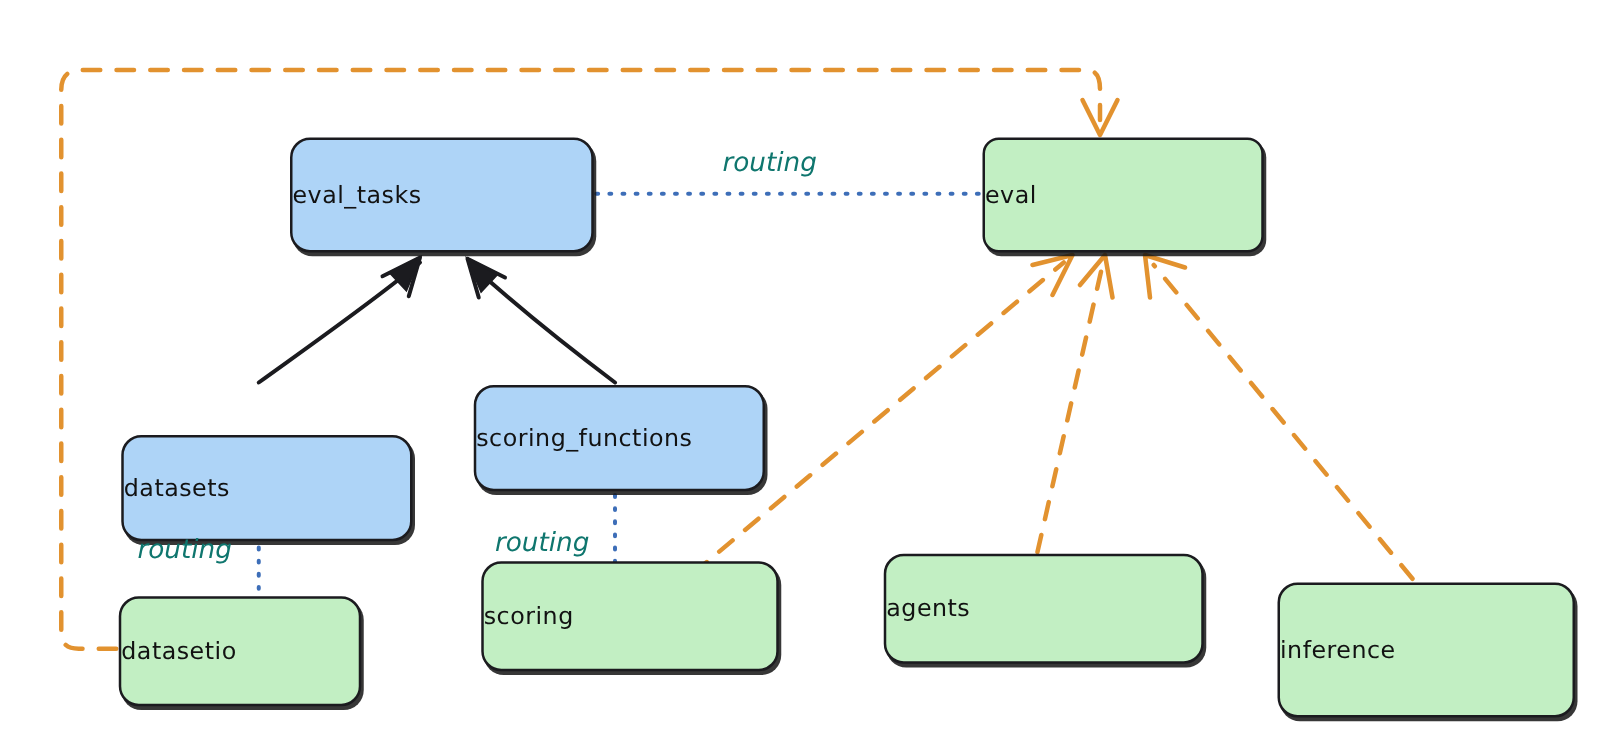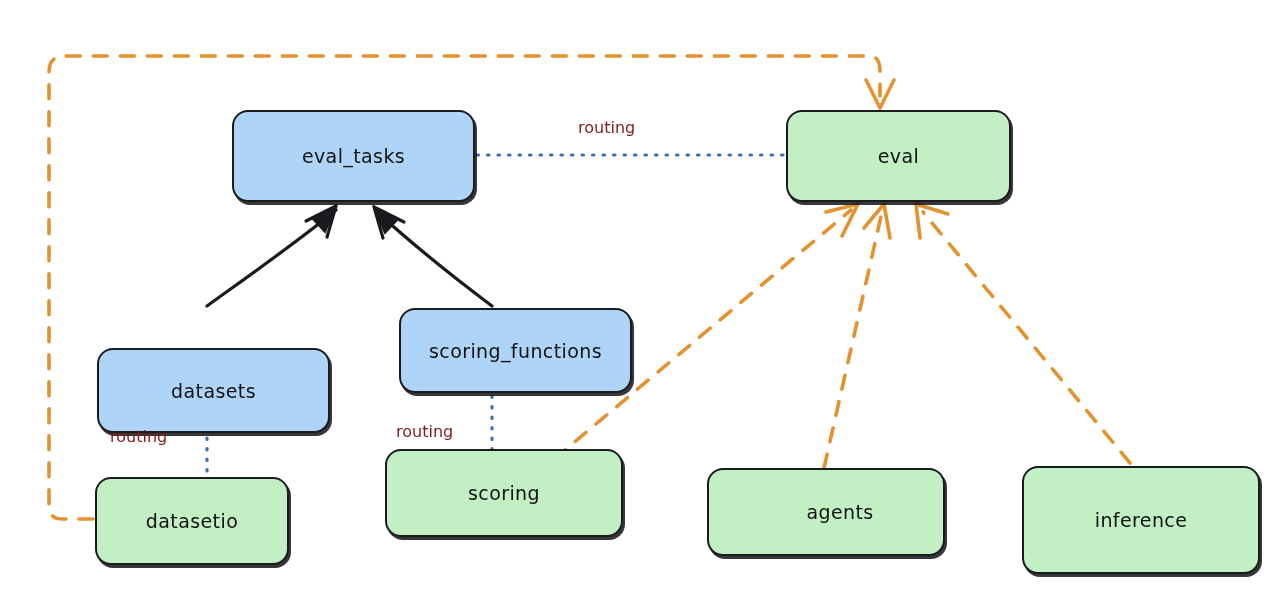--- a/index.html
+++ b/index.html
@@ -27,41 +27,41 @@
     width: 1280px;
     height: 596px;
   }
   .node {
     position: absolute;
     box-sizing: border-box;
     border: 2.5px solid #1b1b1f;
     border-radius: 16px;
     display: flex;
     align-items: center;
-    justify-content: center;
     box-shadow: 2px 3px 0 rgba(20,20,20,0.85);
   }
   .node .label {
     font-family: "DejaVu Sans", sans-serif;
     font-size: 19px;
     letter-spacing: 0.4px;
     color: #121212;
     white-space: nowrap;
     user-select: none;
   }
   .node.blue { background: #aed4f7; }
   .node.green { background: #c2efc3; }
 
   .edge-label {
     position: absolute;
     font-family: "DejaVu Sans", sans-serif;
-    font-size: 16px;
-    color: #7f1d1d;
+    font-size: 21px;
+    color: #0f766e;
     white-space: nowrap;
     user-select: none;
+    font-style: italic;
   }
 </style>
 </head>
 <body>
 
 <div id="canvas">
 
   <svg id="edges" viewBox="0 0 1280 596" xmlns="http://www.w3.org/2000/svg">
 
     <g>
@@ -106,41 +106,41 @@
     <g>
       <path d="M 1130 463 L 923 212" fill="none" stroke="#e2922f" stroke-width="3.6" stroke-linecap="round" stroke-dasharray="14 13"></path>
       <path d="M 916 204 L 920 238 M 916 204 L 948 214" fill="none" stroke="#e2922f" stroke-width="3.6" stroke-linecap="round"></path>
     </g>
   </svg>
 
   <div class="node blue" style="left:232px; top:110px; width:243px; height:92px;">
     <span class="label">eval_tasks</span>
   </div>
 
-  <div class="node green" style="left:786px; top:110px; width:225px; height:92px;">
+  <div class="node green" style="left:786px; top:110px; width:225px; height:92px;border-radius:13px;">
     <span class="label">eval</span>
   </div>
 
   <div class="node blue" style="left:97px; top:308px; width:233px; height:85px;margin-top:40px;">
     <span class="label">datasets</span>
   </div>
 
-  <div class="node blue" style="left:379px; top:308px; width:233px; height:85px;margin-left:20px;">
+  <div class="node blue" style="left:379px; top:308px; width:233px; height:85px;">
     <span class="label">scoring_functions</span>
   </div>
 
   <div class="node green" style="left:95px; top:477px; width:194px; height:88px;">
     <span class="label">datasetio</span>
   </div>
 
   <div class="node green" style="left:385px; top:449px; width:238px; height:88px;">
     <span class="label">scoring</span>
   </div>
 
-  <div class="node green" style="left:707px; top:468px; width:238px; height:88px;padding-left:28px;">
+  <div class="node green" style="left:707px; top:443px; width:256px; height:88px;">
     <span class="label">agents</span>
   </div>
 
   <div class="node green" style="left:1022px; top:466px; width:238px; height:108px;">
     <span class="label">inference</span>
   </div>
 
   <div class="edge-label" style="left:578px; top:118px;">routing</div>
 
   <div class="edge-label" style="left:110px; top:427px;">routing</div>

